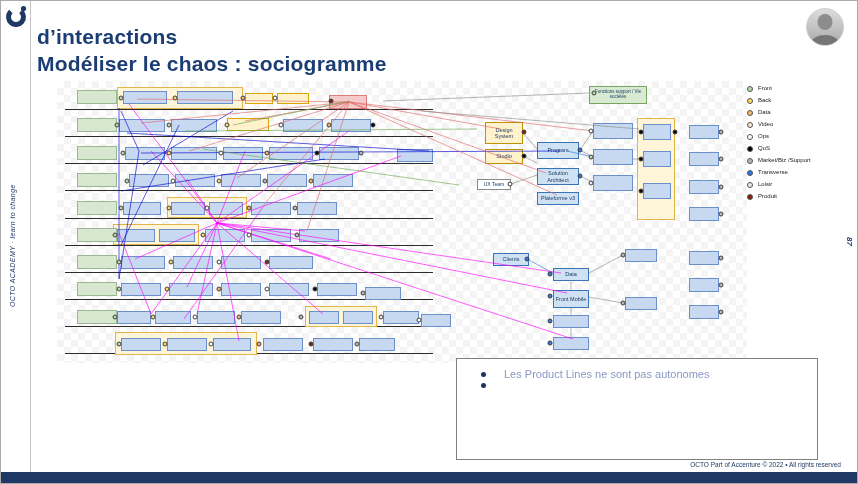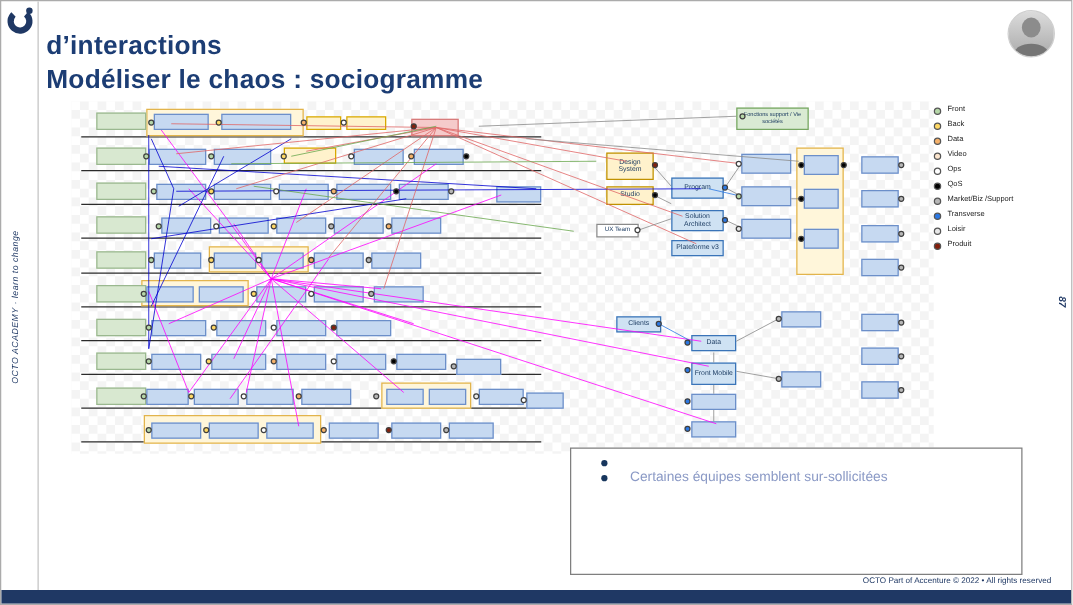--- a/index.html
+++ b/index.html
@@ -366,24 +366,24 @@
       <div class="lg-row">
         <span class="lg-dot" style="background: rgb(133, 32, 12);"></span>
         <span class="lg-label">Produit</span>
       </div>
     </div>
 
   <div class="callout">
     <ul>
       <li>
         <span class="bullet"></span>
+        <span class="btext">Les Product Lines ne sont pas autonomes</span>
       </li>
       <li>
         <span class="bullet"></span>
-        <span class="btext">Certaines équipes semblent sur-sollicitées</span>
       </li>
     </ul>
   </div>
 
   <div class="footer-text">OCTO Part of Accenture © 2022 • All rights reserved</div>
   <div class="bottom-bar"></div>
 
 </div>
 
 </body></html>

